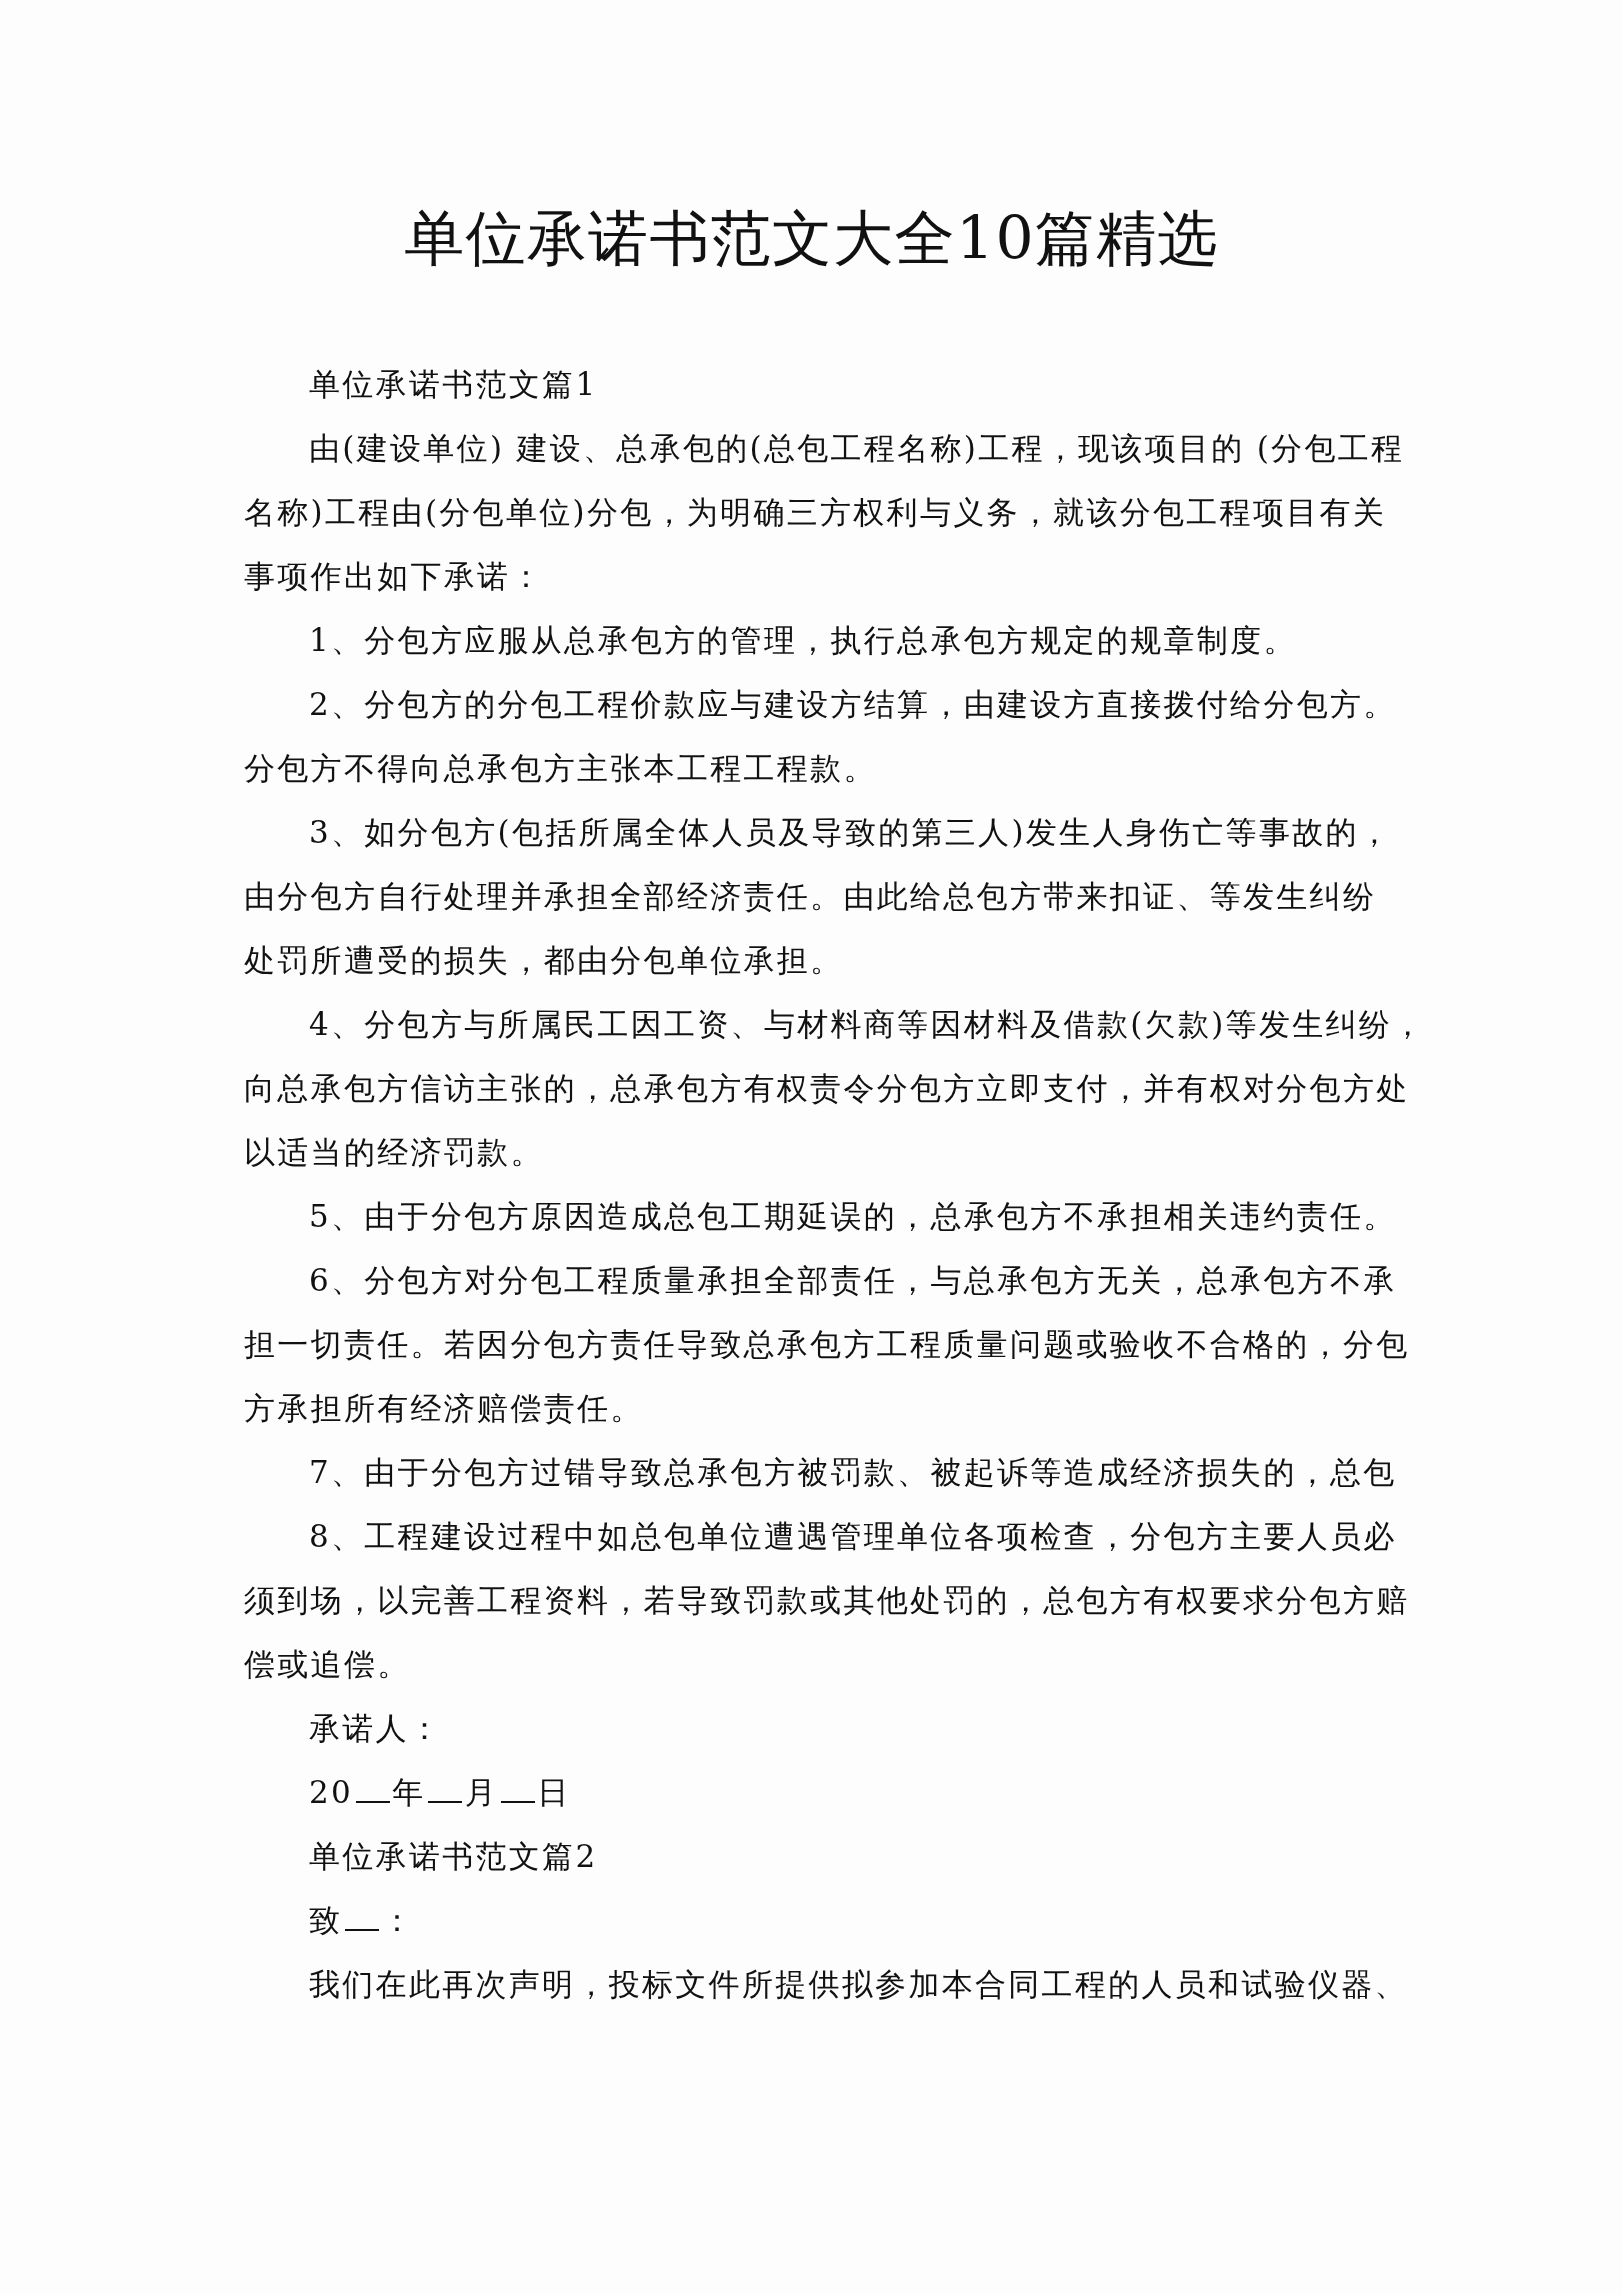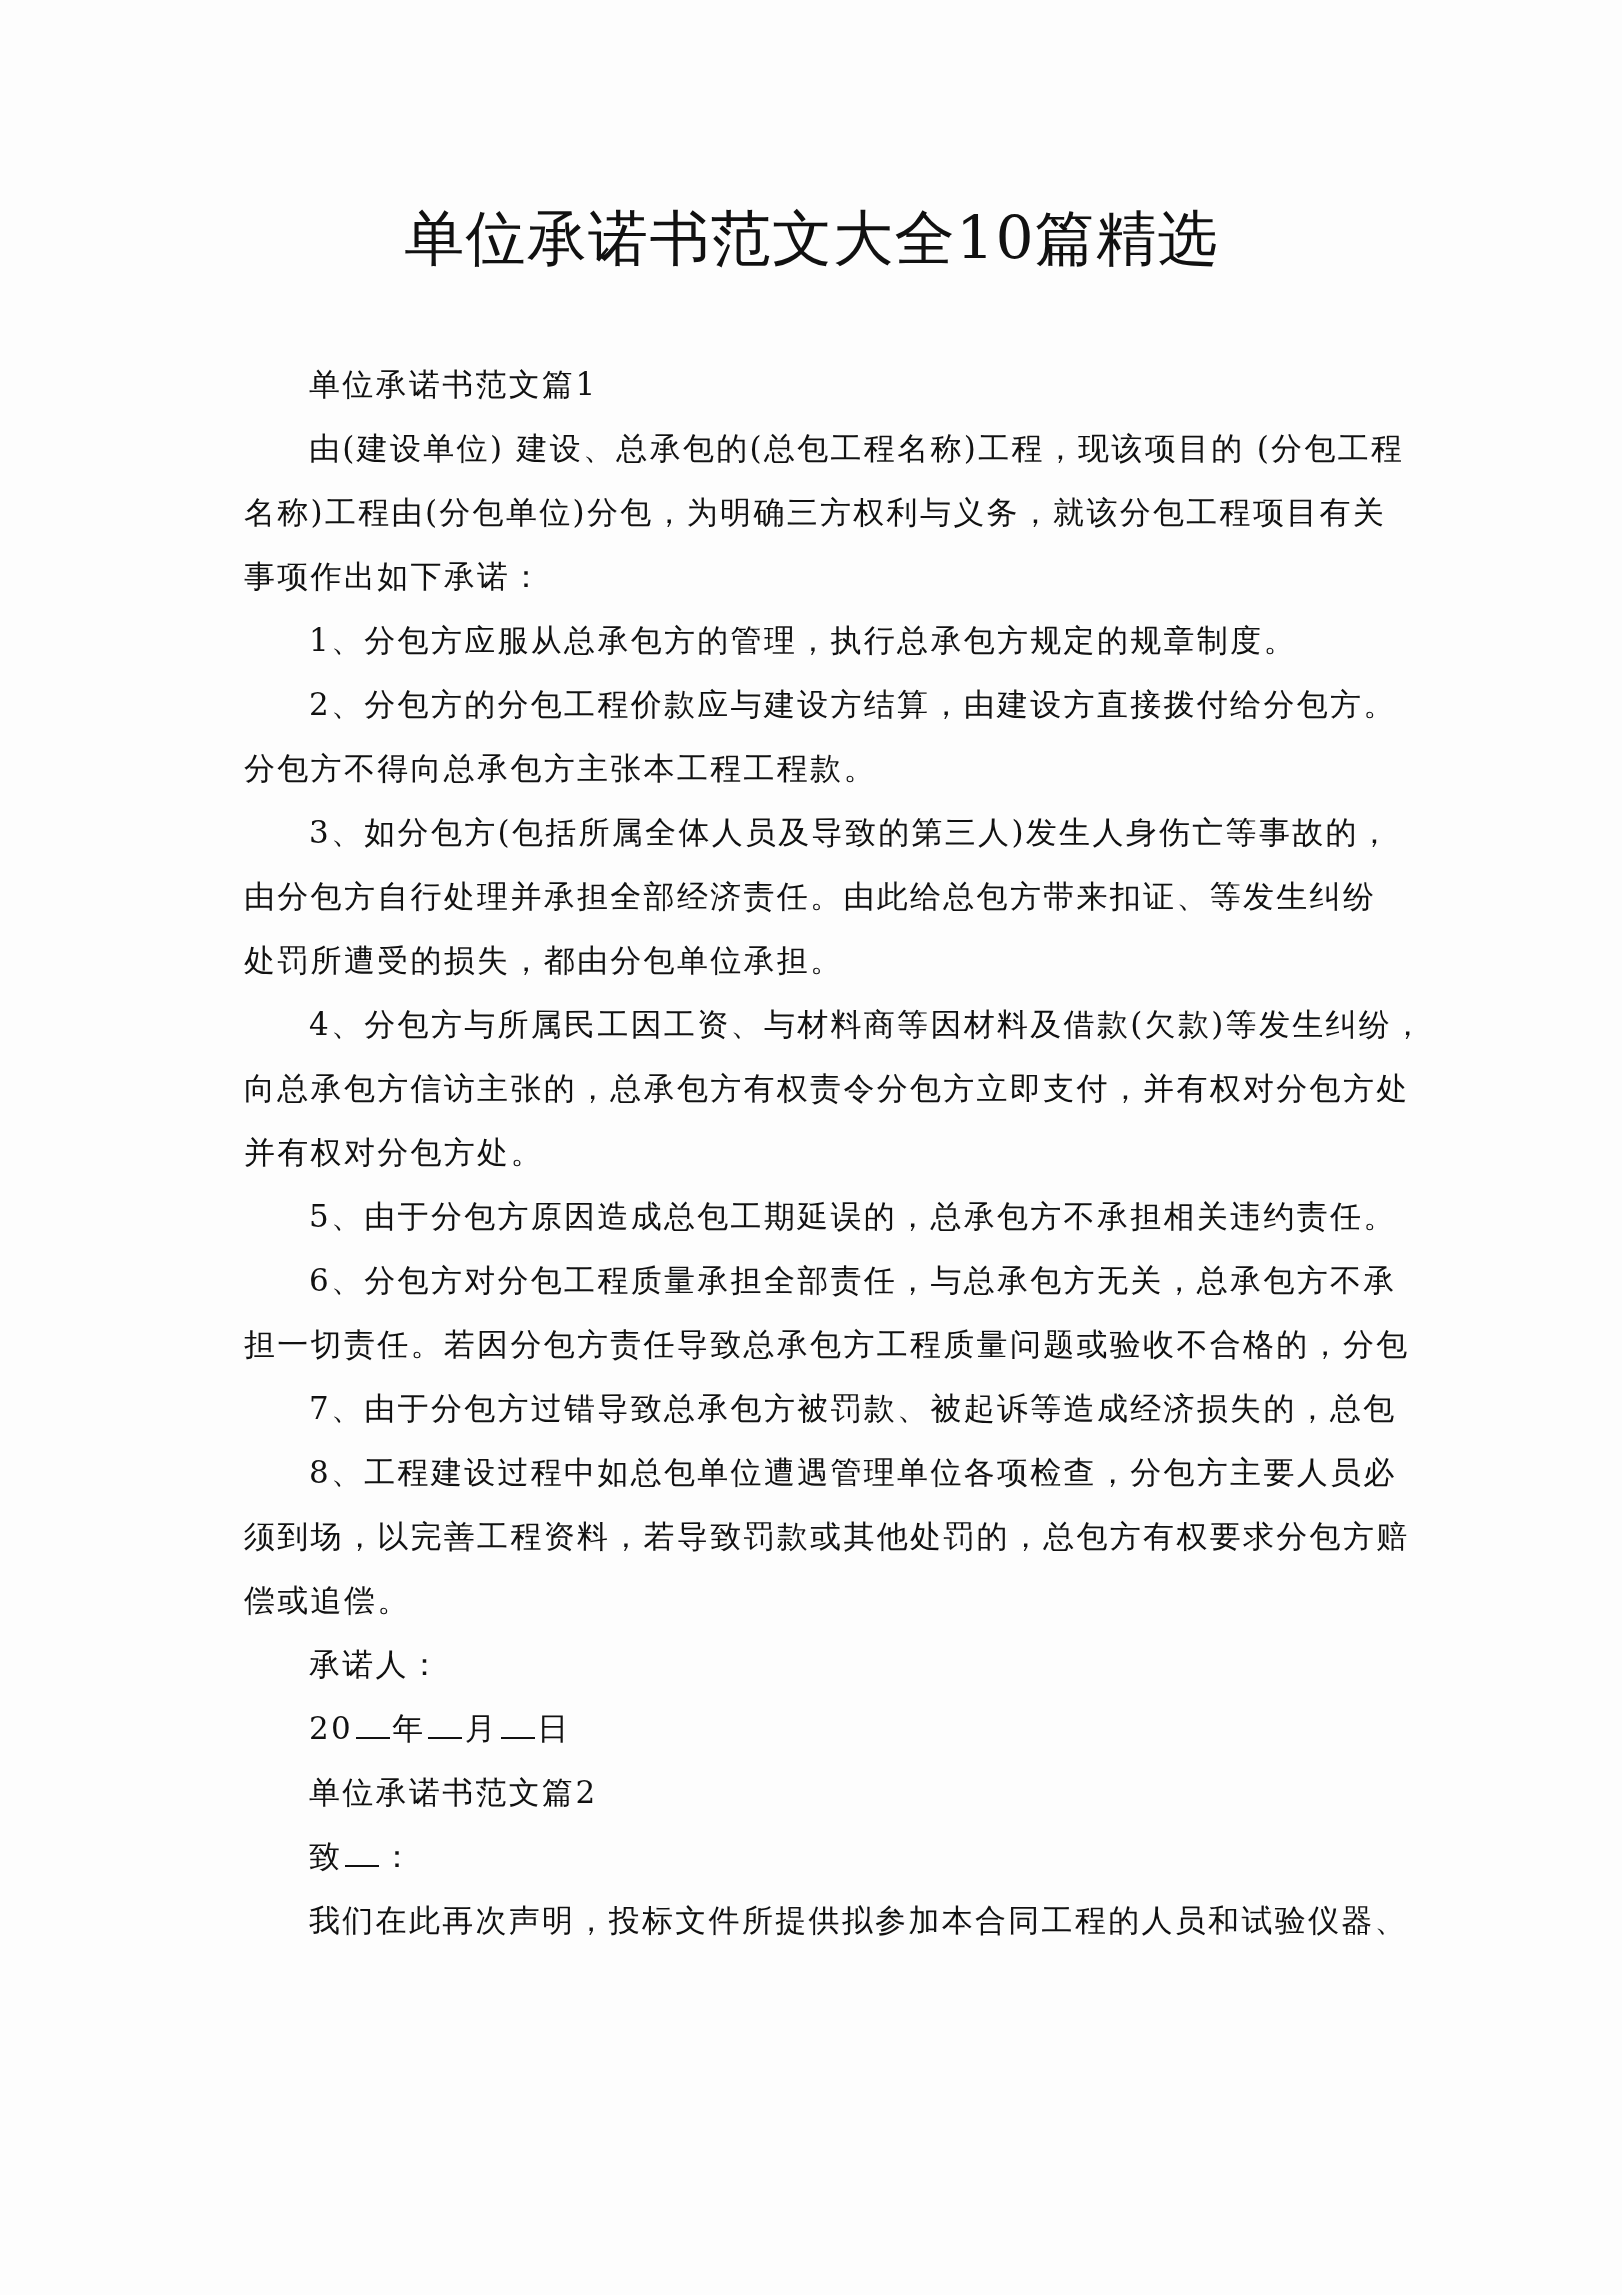--- a/index.html
+++ b/index.html
@@ -37,24 +37,25 @@
         <div class="line">名称)工程由(分包单位)分包，为明确三方权利与义务，就该分包工程项目有关</div>
         <div class="line">事项作出如下承诺：</div>
         <div class="line ind">1、分包方应服从总承包方的管理，执行总承包方规定的规章制度。</div>
         <div class="line ind">2、分包方的分包工程价款应与建设方结算，由建设方直接拨付给分包方。</div>
         <div class="line">分包方不得向总承包方主张本工程工程款。</div>
         <div class="line ind">3、如分包方(包括所属全体人员及导致的第三人)发生人身伤亡等事故的，</div>
         <div class="line">由分包方自行处理并承担全部经济责任。由此给总包方带来扣证、等发生纠纷</div>
         <div class="line">处罚所遭受的损失，都由分包单位承担。</div>
         <div class="line ind">4、分包方与所属民工因工资、与材料商等因材料及借款(欠款)等发生纠纷，</div>
         <div class="line">向总承包方信访主张的，总承包方有权责令分包方立即支付，并有权对分包方处</div>
-        <div class="line">并有权对分包方处。</div>
+        <div class="line">以适当的经济罚款。</div>
         <div class="line ind">5、由于分包方原因造成总包工期延误的，总承包方不承担相关违约责任。</div>
         <div class="line ind">6、分包方对分包工程质量承担全部责任，与总承包方无关，总承包方不承</div>
         <div class="line">担一切责任。若因分包方责任导致总承包方工程质量问题或验收不合格的，分包</div>
+        <div class="line">方承担所有经济赔偿责任。</div>
         <div class="line ind">7、由于分包方过错导致总承包方被罚款、被起诉等造成经济损失的，总包</div>
         <div class="line ind">8、工程建设过程中如总包单位遭遇管理单位各项检查，分包方主要人员必</div>
         <div class="line">须到场，以完善工程资料，若导致罚款或其他处罚的，总包方有权要求分包方赔</div>
         <div class="line">偿或追偿。</div>
         <div class="line ind">承诺人：</div>
       </div>
 
     <div class="line ind">
       <span>20</span><span class="blank"></span><span>年</span><span class="blank"></span><span>月</span><span class="blank"></span><span>日</span>
     </div>

